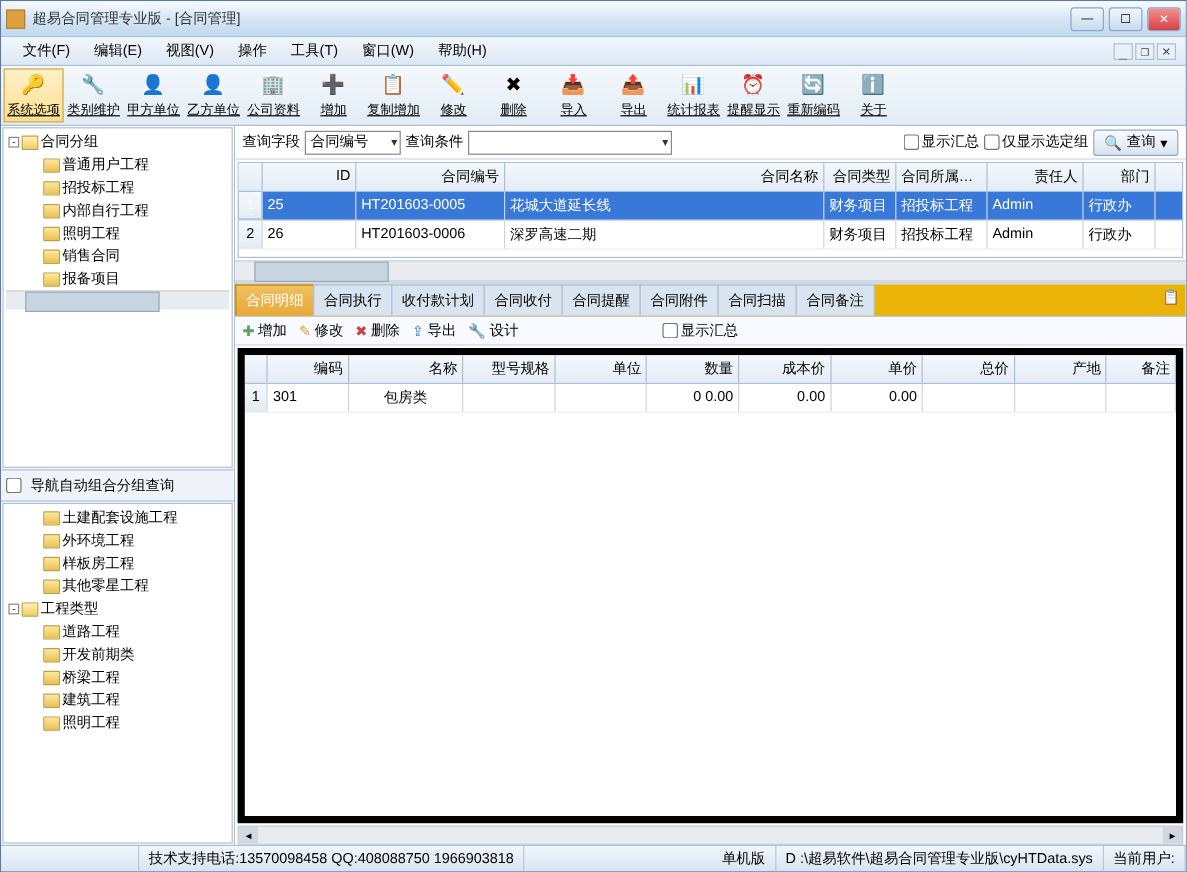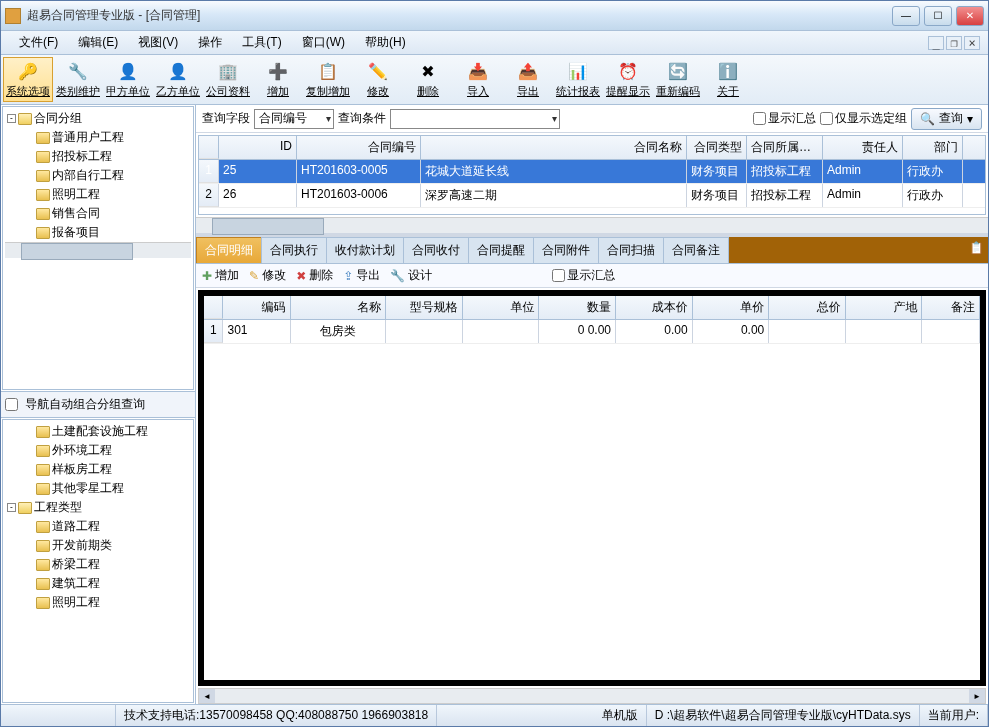--- a/index.html
+++ b/index.html
@@ -49,21 +49,21 @@
 .grid-row { border-bottom: 1px solid #eee; }
 .grid-row.selected { background: #3878d8; color: #fff; }
 .c-id { width: 78px; }
 .c-num { width: 124px; }
 .c-name { width: 266px; }
 .c-type { width: 60px; }
 .c-group { width: 76px; }
 .c-resp { width: 80px; }
 .c-dept { width: 60px; }
 .splitter { height: 4px; background: #d0d8e4; cursor: ns-resize; }
-.tabs { display: flex; background: #a16207; border-bottom: 1px solid #aac0d8; }
+.tabs { display: flex; background: #eab308; border-bottom: 1px solid #aac0d8; }
 .tab { padding: 4px 8px; background: #d8e4f0; border: 1px solid #aac0d8; border-bottom: none; margin-right: -1px; cursor: pointer; }
 .tab.active { background: linear-gradient(#f0c060, #e8a838); color: #fff; border-color: #c08020; }
 .tab-right { margin-left: auto; padding: 4px; }
 .detail-toolbar { height: 24px; display: flex; align-items: center; gap: 10px; padding: 2px 6px; border-bottom: 1px solid #d0d8e4; background: #f8faff; }
 .detail-tool { display: flex; align-items: center; gap: 3px; cursor: pointer; }
 .detail-grid { flex: 1; border: 6px solid #000000; margin: 2px; overflow: auto; }
 .d-code { width: 70px; } .d-name2 { width: 100px; text-align: center; } .d-spec { width: 80px; } .d-unit { width: 80px; } .d-qty { width: 80px; } .d-cost { width: 80px; } .d-price { width: 80px; } .d-total { width: 80px; } .d-origin { width: 80px; } .d-note { width: 60px; }
 .statusbar { height: 22px; background: linear-gradient(#f0f6fc, #dae4f0); border-top: 1px solid #aac0d8; display: flex; align-items: center; font-size: 11px; }
 .status-cell { padding: 0 8px; border-right: 1px solid #b8c8dc; height: 100%; display: flex; align-items: center; }
 .status-spacer { flex: 1; }

